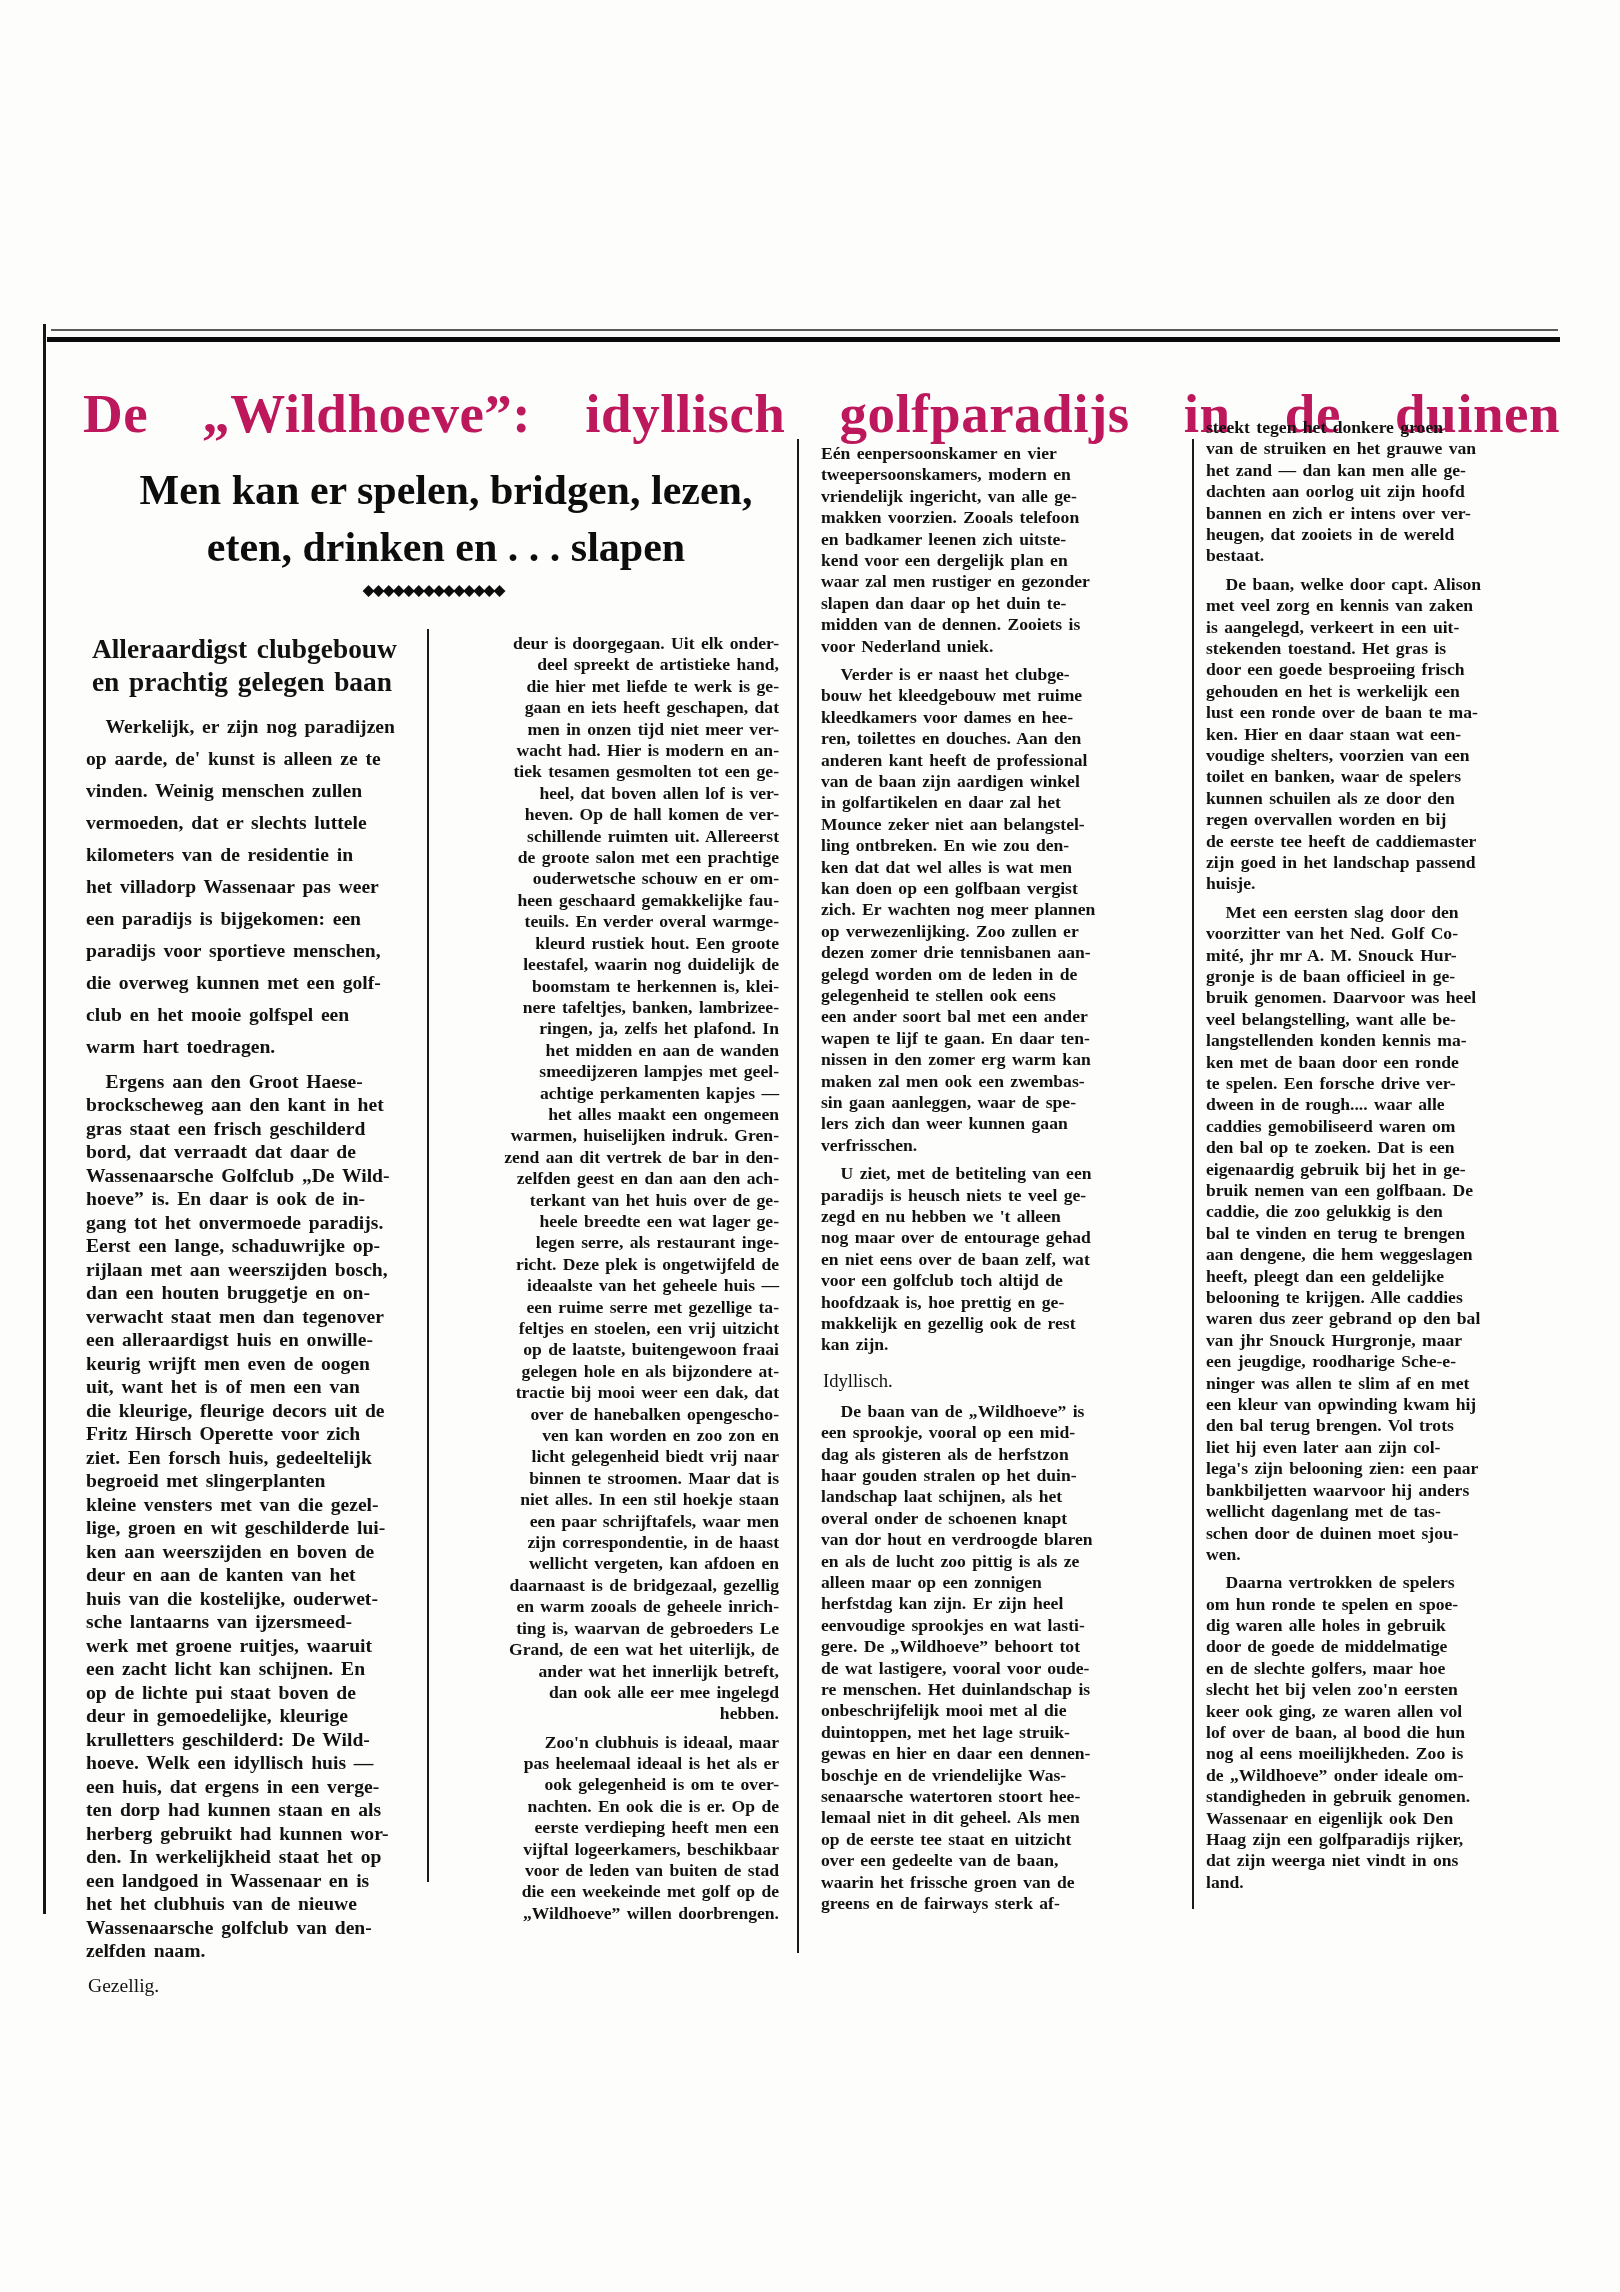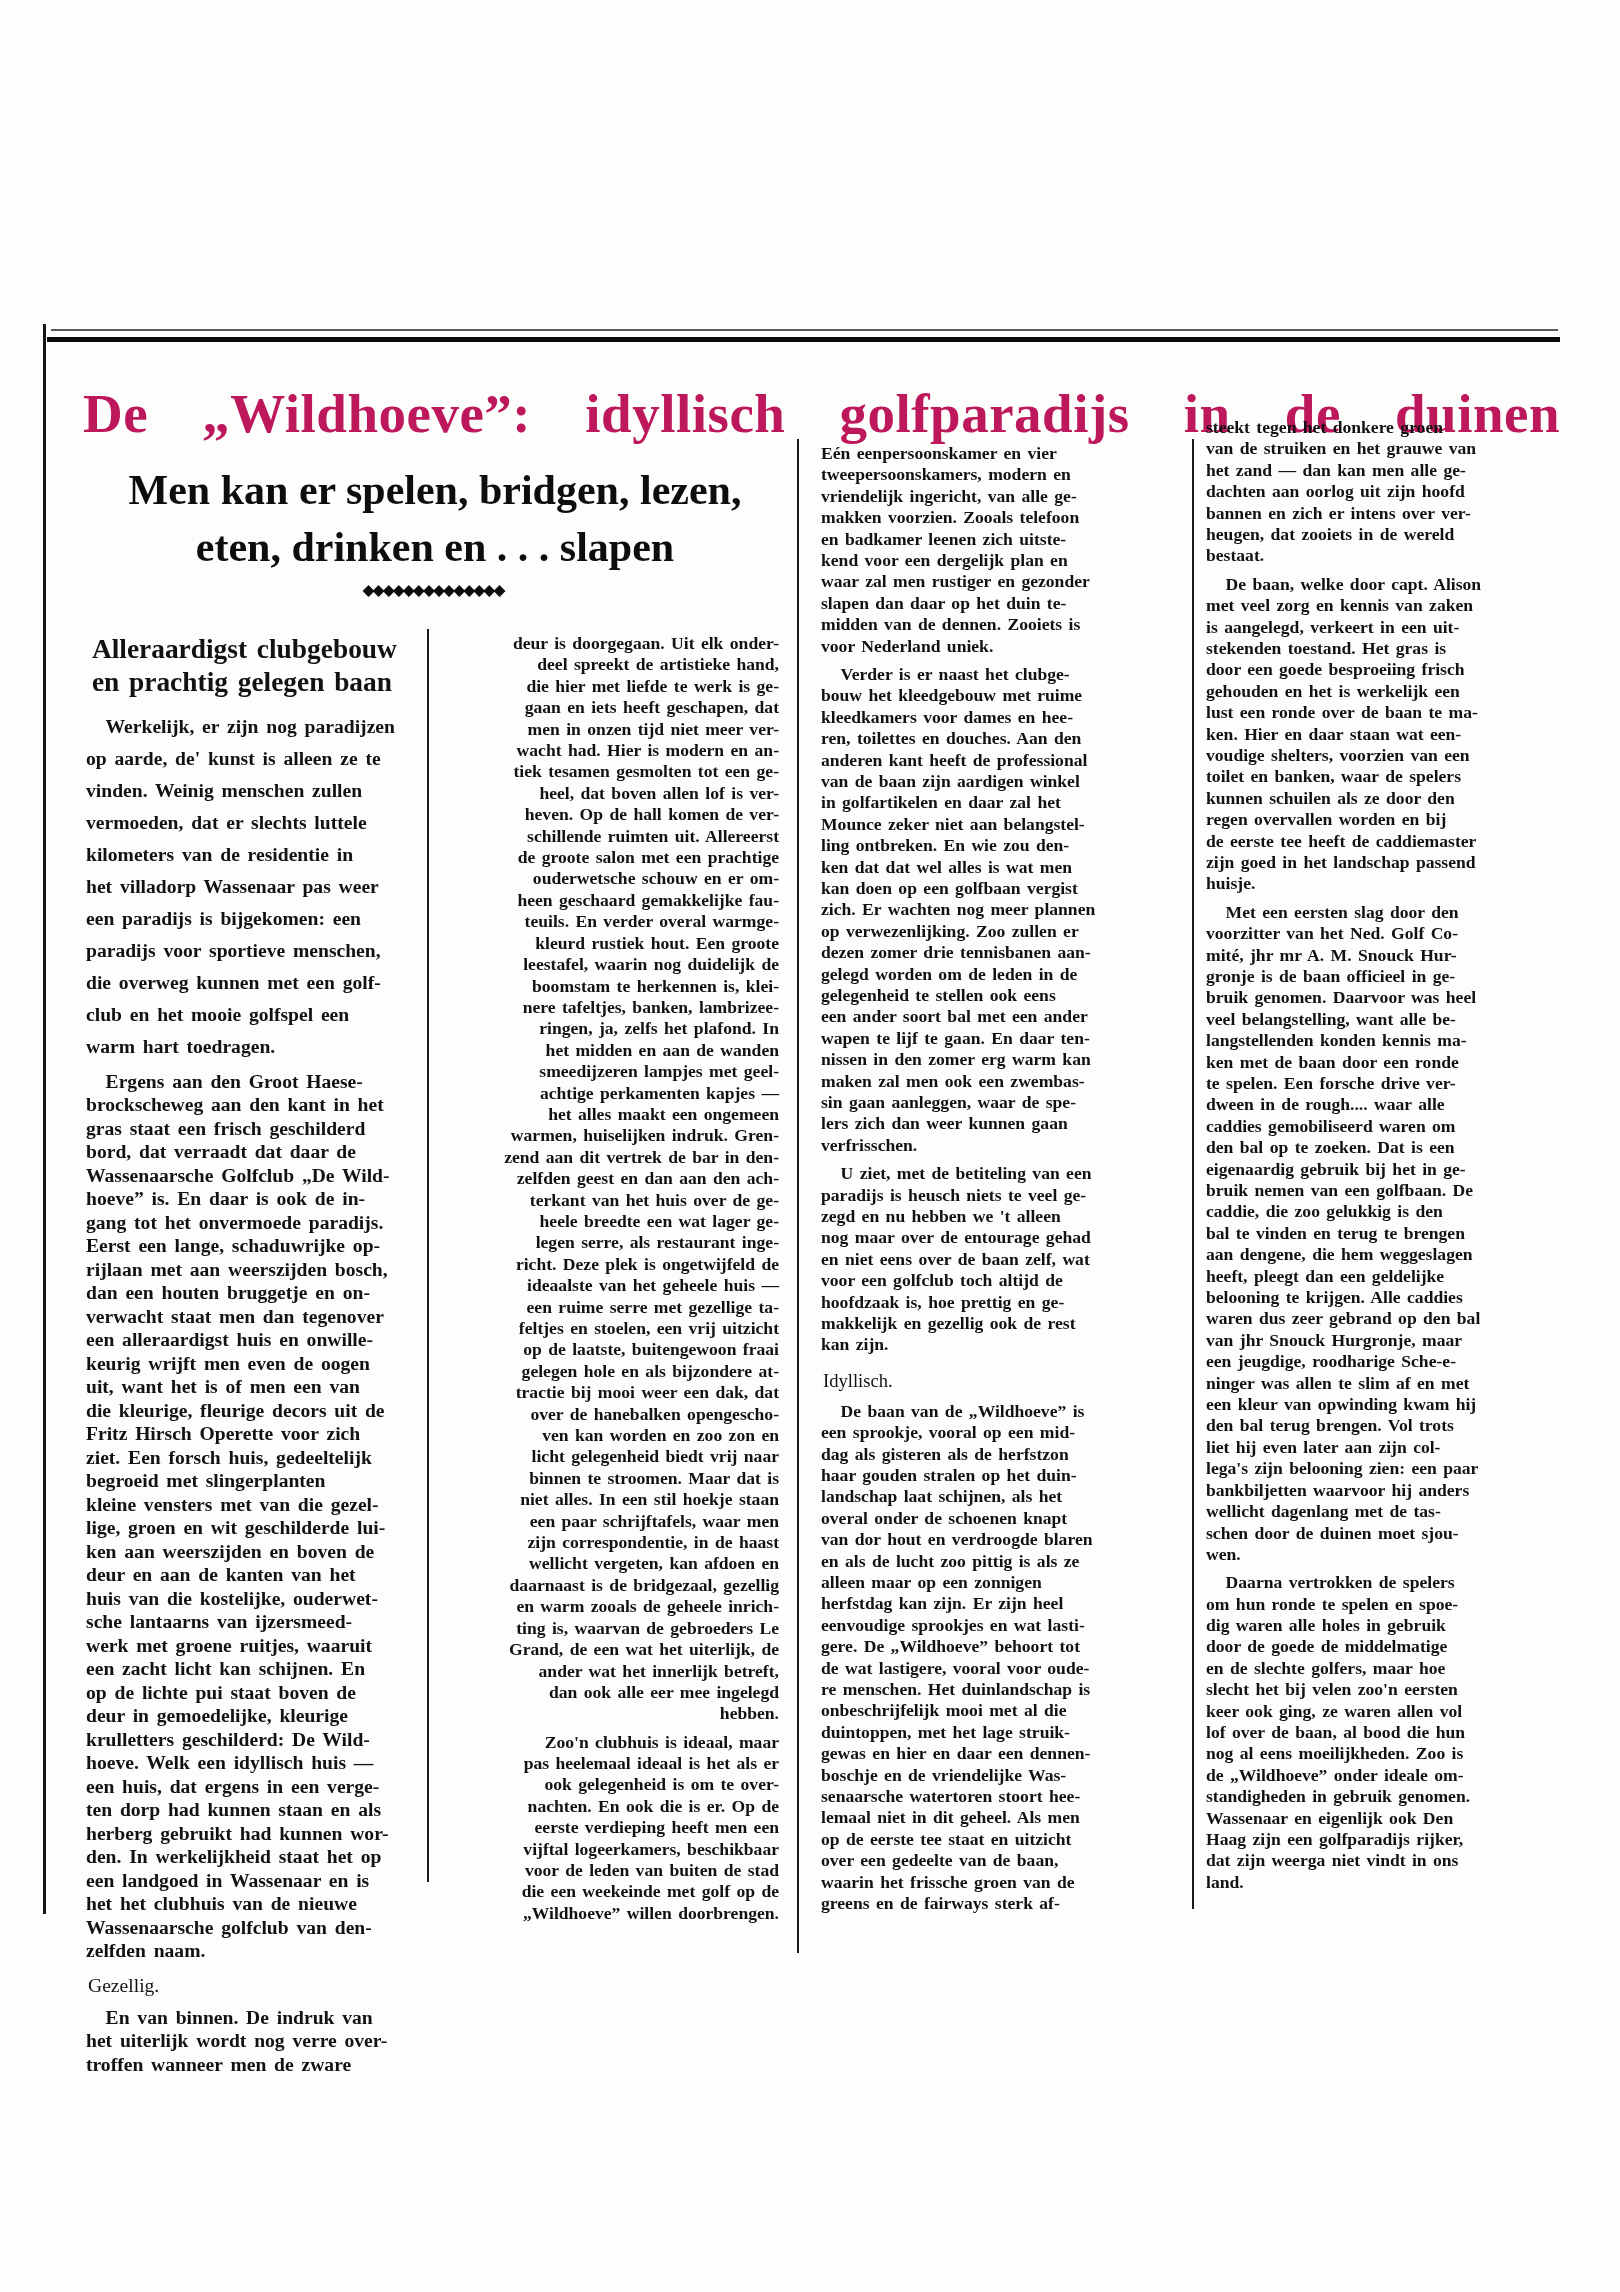--- a/index.html
+++ b/index.html
@@ -18,21 +18,21 @@
   #top-rule-thick { left:47px; top:337px; width:1513px; height:4.9px; background:#0b0b0b; }
 
   #headline {
     left:83px; top:345px; width:1477px;
     font-size:55px; font-weight:bold;
     text-align:justify; text-align-last:justify;
     color:#be185d; letter-spacing:0.5px;
   }
 
   #subheadline {
-    left:88px; top:427px; width:694px;
+    left:99px; top:427px; width:694px;
     font-size:42px; line-height:57px; font-weight:bold;
     text-align:center; white-space:pre-line; color:#0d0d0d;
   }
 
   #ornament {
     left:86px; top:580px; width:694px;
     text-align:center; font-size:15.7px; letter-spacing:-2px;
     font-family:"DejaVu Sans", sans-serif; color:#0d0d0d;
   }
 
@@ -125,23 +125,20 @@
 hoeve. Welk een idyllisch huis —
 een huis, dat ergens in een verge-
 ten dorp had kunnen staan en als
 herberg gebruikt had kunnen wor-
 den. In werkelijkheid staat het op
 een landgoed in Wassenaar en is
 het het clubhuis van de nieuwe
 Wassenaarsche golfclub van den-
 zelfden naam.</p>
   <div class="subhead">Gezellig.</div>
-  <p class="para indent">En van binnen. De indruk van
-het uiterlijk wordt nog verre over-
-troffen wanneer men de zware</p>
 </div>
 
 <div class="col" id="column-2">
   <p class="para">deur is doorgegaan. Uit elk onder-
 deel spreekt de artistieke hand,
 die hier met liefde te werk is ge-
 gaan en iets heeft geschapen, dat
 men in onzen tijd niet meer ver-
 wacht had. Hier is modern en an-
 tiek tesamen gesmolten tot een ge-

